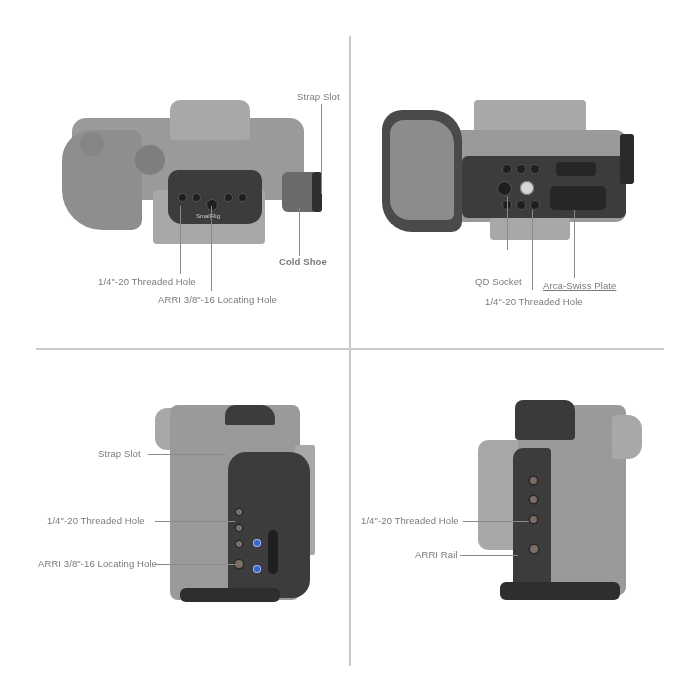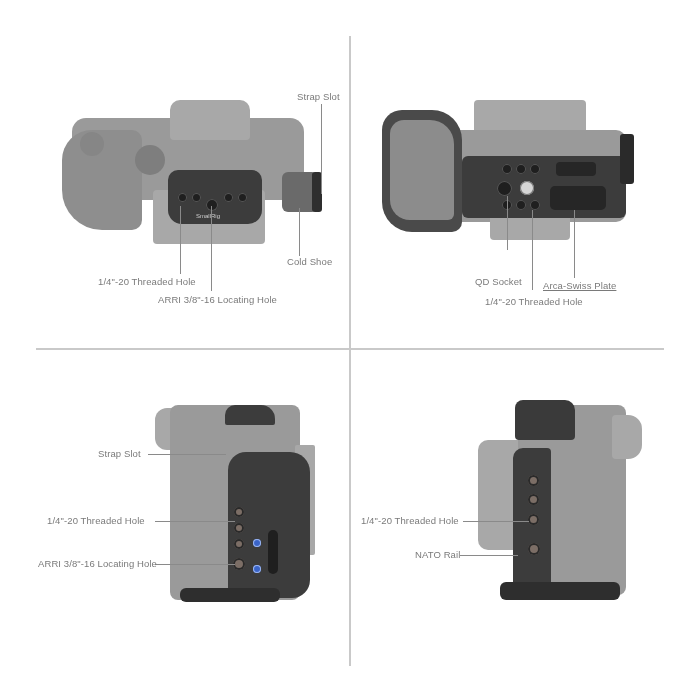--- a/index.html
+++ b/index.html
@@ -38,21 +38,21 @@
   <div class="hole" style="left:224px;top:193px;width:9px;height:9px;"></div>
   <div class="hole" style="left:238px;top:193px;width:9px;height:9px;"></div>
   <div style="position:absolute;left:196px;top:213px;font-size:6px;color:#cfcfcf;">SmallRig</div>
   <div class="cage" style="left:282px;top:172px;width:36px;height:40px;background:#6a6a6a;border-radius:6px;"></div>
   <div class="cage" style="left:312px;top:172px;width:10px;height:40px;background:#2e2e2e;border-radius:3px;"></div>
 
   <div class="line" style="left:321px;top:104px;width:1px;height:90px;"></div>
   <div class="label" style="left:297px;top:91px;">Strap Slot</div>
   <div class="line" style="left:299px;top:208px;width:1px;height:48px;"></div>
 
-  <div class="label" style="left:287px;top:256px;">Cold Shoe</div>
+  <div class="label" style="left:279px;top:256px;font-weight:bold;">Cold Shoe</div>
   <div class="line" style="left:180px;top:206px;width:1px;height:68px;"></div>
   <div class="label" style="left:98px;top:276px;">1/4"-20 Threaded Hole</div>
   <div class="line" style="left:211px;top:206px;width:1px;height:85px;"></div>
   <div class="label" style="left:158px;top:294px;">ARRI 3/8"-16 Locating Hole</div>
 </div>
 
 <div class="quad" style="left:350px;top:0;width:385px;height:350px;">
   <div class="cam cam-l" style="left:124px;top:100px;width:112px;height:60px;border-radius:4px;"></div>
   <div class="cam" style="left:44px;top:130px;width:232px;height:92px;border-radius:10px;"></div>
   <div class="cam cam-l" style="left:140px;top:210px;width:80px;height:30px;border-radius:4px;"></div>
@@ -110,14 +110,14 @@
   <div class="cage" style="left:163px;top:98px;width:38px;height:142px;border-radius:10px 4px 4px 4px;"></div>
   <div class="hole-l" style="left:178px;top:125px;width:11px;height:11px;"></div>
   <div class="hole-l" style="left:178px;top:144px;width:11px;height:11px;"></div>
   <div class="hole-l" style="left:178px;top:164px;width:11px;height:11px;"></div>
   <div class="hole-l" style="left:178px;top:193px;width:12px;height:12px;"></div>
   <div class="cage" style="left:150px;top:232px;width:120px;height:18px;border-radius:6px;background:#2e2e2e;"></div>
 
   <div class="line" style="left:113px;top:171px;width:66px;height:1px;"></div>
   <div class="label" style="left:11px;top:165px;">1/4"-20 Threaded Hole</div>
   <div class="line" style="left:110px;top:205px;width:58px;height:1px;"></div>
-  <div class="label" style="left:65px;top:199px;">NATO Rail</div>
+  <div class="label" style="left:65px;top:199px;">ARRI Rail</div>
 </div>
 
 </body></html>

